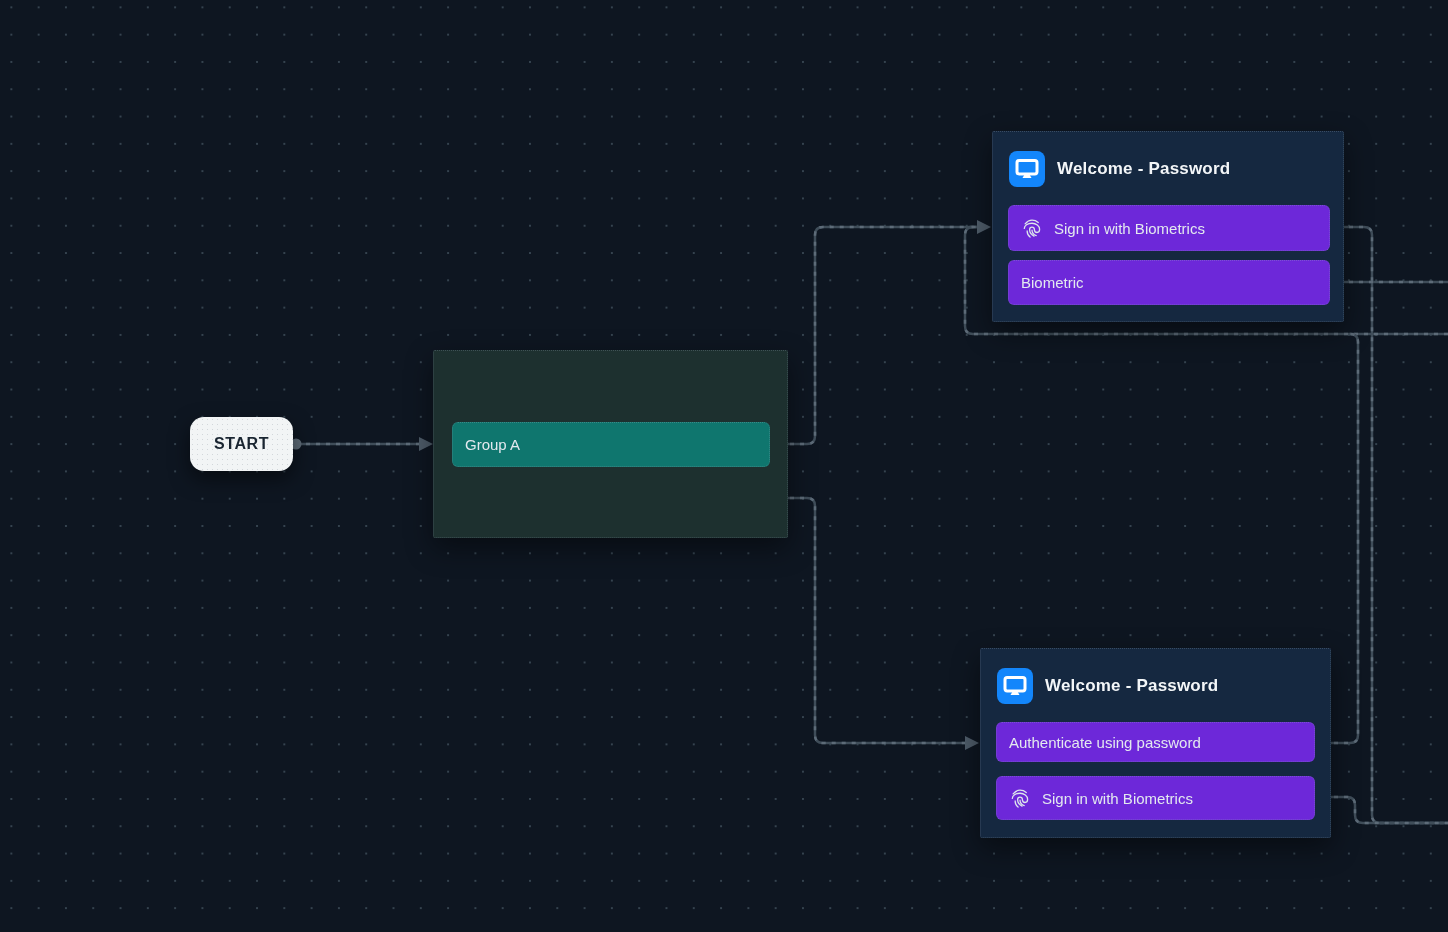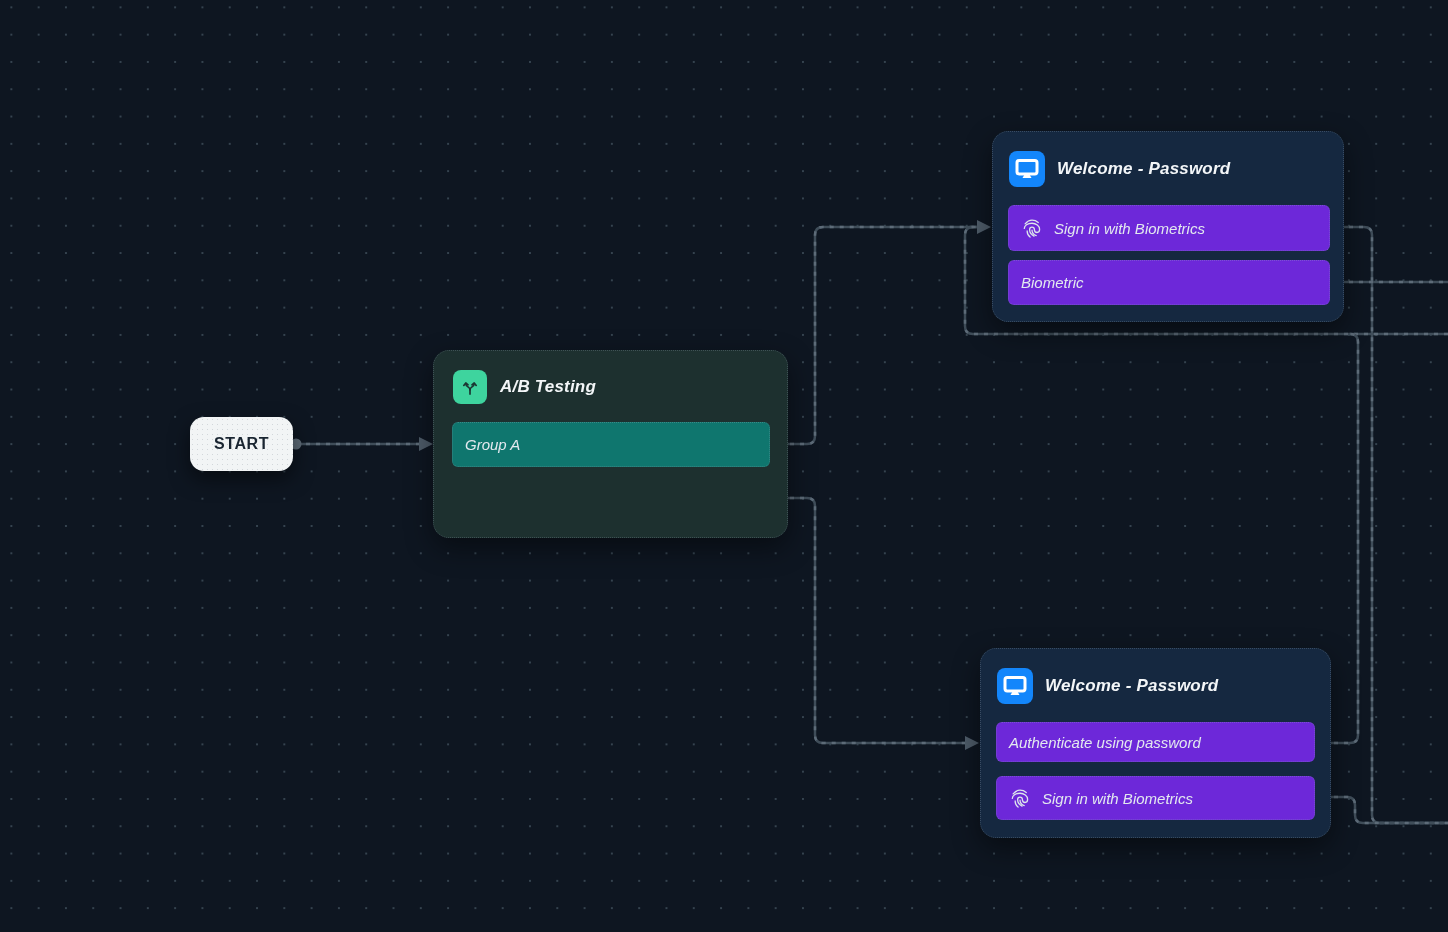--- a/index.html
+++ b/index.html
@@ -10,23 +10,23 @@
     background-size:27.3px 27.3px;
     background-position:25px 21px;
     font-family:"Liberation Sans","DejaVu Sans",sans-serif;
   }
   svg.edges{position:absolute;left:0;top:0;z-index:1;}
   .edge-base{fill:none;stroke:#3f4d59;stroke-width:2.5;stroke-linecap:round;stroke-linejoin:round;}
   .edge-tick{fill:none;stroke:#5d6b78;stroke-width:2.5;stroke-linecap:butt;stroke-dasharray:4 6;}
   .port{fill:#5d6a76;}
   .arrowhead{fill:#4e5c69;}
 
-  .node{position:absolute;z-index:2;border-radius:16px;box-sizing:border-box;
+  .node{position:absolute;z-index:2;border-radius:2px;box-sizing:border-box;
     border:1px dotted rgba(150,170,185,0.28);
-    box-shadow:0 10px 28px rgba(0,0,0,0.45);font-style:italic;}
+    box-shadow:0 10px 28px rgba(0,0,0,0.45);}
   .node-header{display:flex;align-items:center;}
   .node-icon{border-radius:8px;display:flex;align-items:center;justify-content:center;flex:0 0 auto;}
   .node-title{font-weight:700;font-size:17px;color:#f3f6f8;letter-spacing:0.2px;}
   .node-row{box-sizing:border-box;border-radius:6px;display:flex;align-items:center;
     border:1px dotted rgba(160,180,195,0.30);
     font-size:15px;color:#e3e9ef;font-weight:500;}
 
   
   .start-node{position:absolute;left:190px;top:417px;width:103px;height:54px;z-index:2;
     background-color:#f2f4f5;border-radius:14px;display:flex;align-items:center;justify-content:center;
@@ -117,32 +117,20 @@
     <circle class="port" cx="1329" cy="282" r="5.5"></circle>
     <circle class="port" cx="1314" cy="743" r="5.5"></circle>
     <circle class="port" cx="1314" cy="797" r="5.5"></circle>
   </svg>
 
   <div class="start-node">
     <span class="start-label">START</span>
   </div>
 
   <div class="node ab-node">
-    <div class="node-header">
-      <span class="node-icon">
-        <svg width="22" height="22" viewBox="0 0 34 34" fill="none" stroke="#1b3531" stroke-width="2.6" stroke-linecap="round" stroke-linejoin="round">
-          <path d="M17 28 V21"></path>
-          <path d="M17 21 C17 16.5 10.5 17 10.5 12"></path>
-          <path d="M17 21 C17 16.5 23.5 17 23.5 12"></path>
-          <path d="M7.4 14.6 L10.5 10.8 L14 13.6"></path>
-          <path d="M20 13.6 L23.5 10.8 L26.6 14.6"></path>
-        </svg>
-      </span>
-      <span class="node-title">A/B Testing</span>
-    </div>
     <div class="rows">
       <div class="node-row">
         <span>Group A</span>
       </div>
     </div>
   </div>
 
   <div class="node navy-node pw-node">
     <div class="node-header">
       <span class="node-icon">

